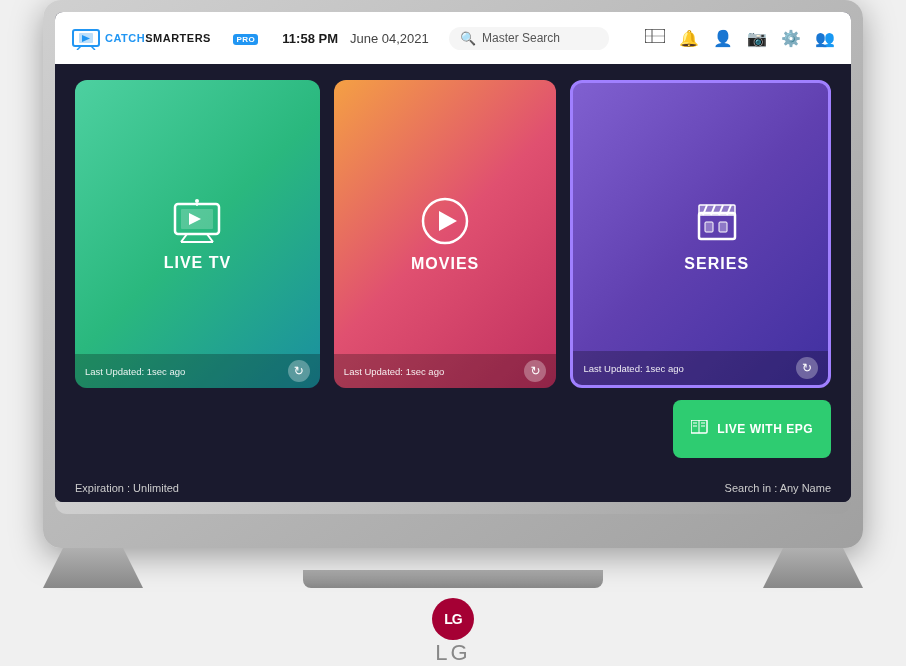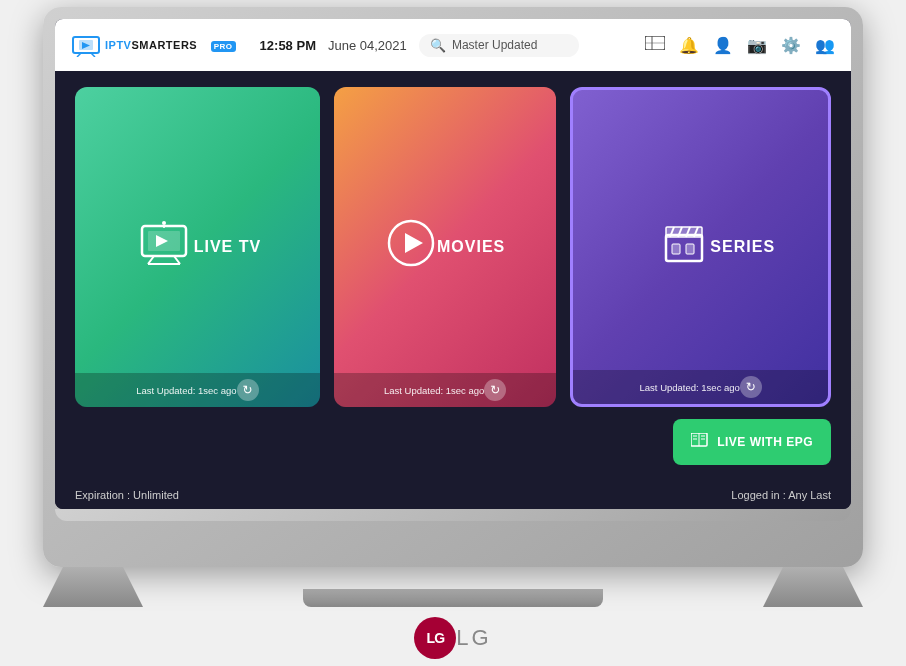--- a/index.html
+++ b/index.html
@@ -79,20 +79,21 @@
     .header-time {
       font-size: 13px;
       font-weight: 600;
       color: #1a1a1a;
       white-space: nowrap;
     }
     .header-date {
       font-size: 13px;
       color: #444;
       white-space: nowrap;
+      margin-right: 8px;
     }
 
     .search-area {
       display: flex;
       align-items: center;
       gap: 5px;
       background: #f5f5f5;
       border-radius: 20px;
       padding: 4px 12px;
       flex: 1;
@@ -128,20 +129,21 @@
     .cards-row {
       display: flex;
       gap: 14px;
       flex: 1;
     }
 
     
     .card {
       border-radius: 12px;
       display: flex;
+      flex-direction: column;
       align-items: center;
       justify-content: center;
       position: relative;
       overflow: hidden;
       cursor: pointer;
     }
 
     .card-live {
       flex: 1.1;
       background: linear-gradient(135deg, #4dd0a0, #2ab87e, #1a8fa0);
@@ -169,21 +171,21 @@
 
     .card-footer {
       position: absolute;
       bottom: 0;
       left: 0;
       right: 0;
       background: rgba(0,0,0,0.25);
       padding: 6px 10px;
       display: flex;
       align-items: center;
-      justify-content: center;
+      justify-content: space-between;
       margin-top: 36px;
     }
     .card-footer-text {
       font-size: 9.5px;
       color: rgba(255,255,255,0.9);
     }
     .refresh-btn {
       background: rgba(255,255,255,0.3);
       border-radius: 50%;
       width: 22px;
@@ -199,21 +201,21 @@
     
     .actions-row {
       display: flex;
       gap: 14px;
       justify-content: flex-end;
     }
 
     .action-btn {
       background: #2ecc71;
       border-radius: 8px;
-      padding: 14px 18px;
+      padding: 20px 18px;
       display: flex;
       align-items: center;
       gap: 8px;
       cursor: pointer;
       min-width: 130px;
       justify-content: flex-start;
     }
 
     .action-btn-label {
       font-size: 12px;
@@ -236,20 +238,21 @@
       font-size: 11px;
       color: #ccc;
     }
 
     
     .lg-logo {
       display: flex;
       align-items: center;
       gap: 0;
       margin-top: 10px;
+      flex-direction: column;
     }
     .lg-circle {
       width: 42px;
       height: 42px;
       border-radius: 50%;
       background: #a50034;
       display: flex;
       align-items: center;
       justify-content: center;
       font-size: 14px;
@@ -295,32 +298,32 @@
       <div class="logo-area">
         <svg class="tv-svg" viewBox="0 0 30 24">
           <rect x="2" y="4" width="26" height="16" rx="2" fill="none" stroke="#2196F3" stroke-width="2"></rect>
           <rect x="8" y="7" width="14" height="10" rx="1" fill="#2196F3" opacity="0.3"></rect>
           <polygon points="11,9 11,16 19,12.5" fill="#2196F3"></polygon>
           <line x1="10" y1="20" x2="6" y2="24" stroke="#2196F3" stroke-width="1.5"></line>
           <line x1="20" y1="20" x2="24" y2="24" stroke="#2196F3" stroke-width="1.5"></line>
         </svg>
         <div style="display:flex; flex-direction:column; line-height:1.1;">
           <div style="font-size:11px; font-weight:900; color:#1a1a1a; letter-spacing:0.5px;">
-            <span style="color:#2196F3;">IPTV</span><span>SMARTERS</span>
-            <span style="color:#fff; background:#2196F3; border-radius:3px; padding:1px 3px; font-size:8px; margin-left:10px;">PRO</span>
+            <span style="color:#2196F3;">CATCH</span><span>SMARTERS</span>
+            <span style="color:#fff; background:#2196F3; border-radius:3px; padding:1px 3px; font-size:8px; margin-left:19px;">PRO</span>
           </div>
         </div>
       </div>
 
-      <span class="header-time">12:58 PM</span>
+      <span class="header-time">11:58 PM</span>
       <span class="header-date">June 04,2021</span>
 
       <div class="search-area">
         <span style="font-size:13px; color:#555;">🔍</span>
-        <span class="search-label">Master Updated</span>
+        <span class="search-label">Master Search</span>
       </div>
 
       <div class="header-icons">
         <span class="header-icon">
           <svg width="20" height="14" viewBox="0 0 20 14">
               <rect x="0" y="0" width="20" height="14" rx="2" fill="none" stroke="#555" stroke-width="1.5"></rect>
               <line x1="7" y1="0" x2="7" y2="14" stroke="#555" stroke-width="1"></line>
               <line x1="0" y1="7" x2="20" y2="7" stroke="#555" stroke-width="0.5"></line>
             </svg>
         </span>
@@ -404,21 +407,21 @@
           <span class="action-btn-label">LIVE WITH EPG</span>
         </div>
 
 
 
       </div>
     </div>
 
     <div class="footer-bar">
       <span class="footer-text">Expiration : Unlimited</span>
-      <span class="footer-text">Logged in : Any Last</span>
+      <span class="footer-text">Search in : Any Name</span>
     </div>
 
   </div>
 
   <div style="height:12px; background: linear-gradient(145deg, #d0d0d0, #a0a0a0); border-radius: 0 0 18px 18px;"></div>
 </div>
 
 <div class="tv-stand">
   <div class="tv-stand-left"></div>
   <div class="tv-stand-base"></div>

